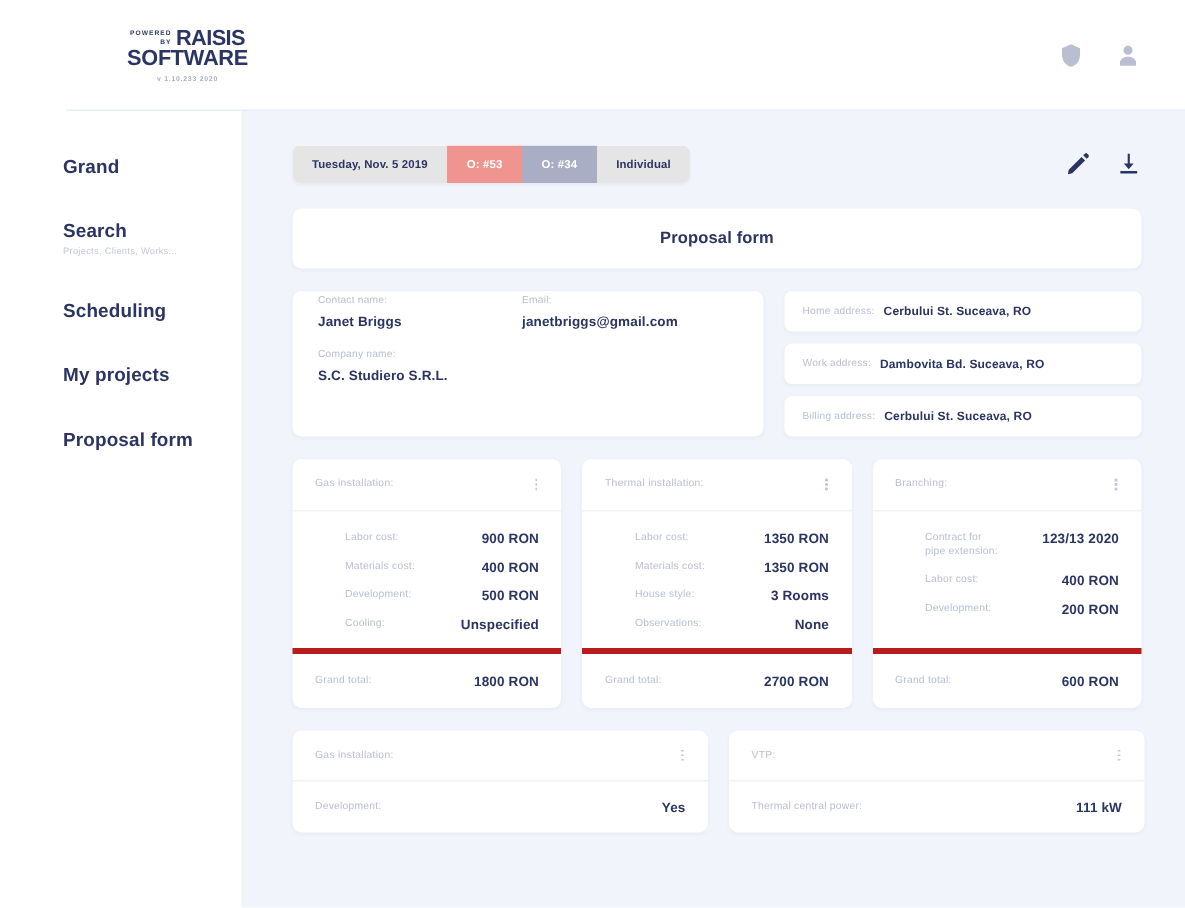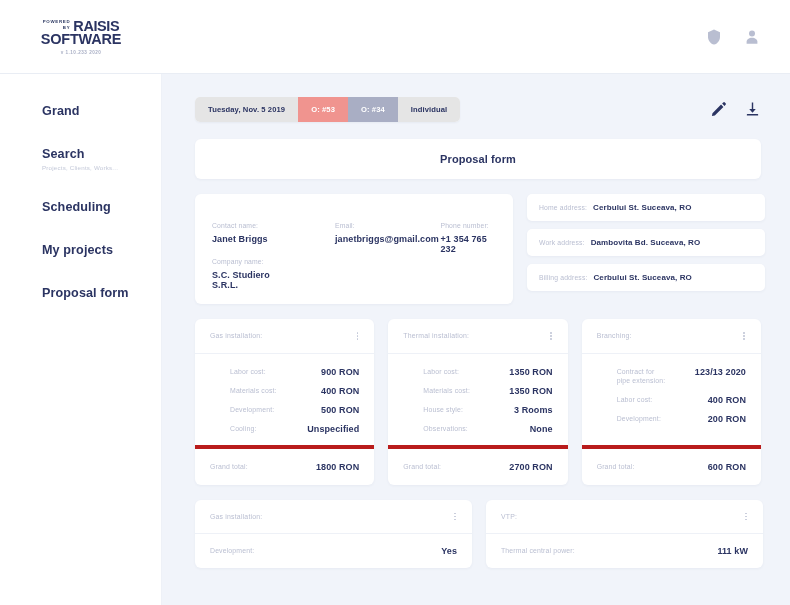--- a/index.html
+++ b/index.html
@@ -11,20 +11,21 @@
   }
   .app { position: relative; width: 790px; height: 605px; display: flex; flex-direction: column; }
 
   
   .header {
     height: 74px; flex: 0 0 74px;
     background: #ffffff;
     border-bottom: 1px solid #e9edf4;
     display: flex; align-items: center;
     position: relative;
+    margin-left: 44px;
   }
   .brand { width: 162px; flex: 0 0 162px; display: flex; flex-direction: column;
            align-items: center; justify-content: center; }
   .brand-top { display: flex; align-items: flex-end; gap: 3px; }
   .brand-powered { font-size: 4.4px; letter-spacing: .7px; font-weight: 700;
                    color: #2e3a63; line-height: 6px; padding-bottom: 2px; }
   .brand-powered div:last-child { text-align: right; }
   .brand-raisis { font-size: 14.5px; font-weight: 700; letter-spacing: -0.4px;
                   color: #2b3462; line-height: 14px; }
   .brand-software { font-size: 14.5px; font-weight: 700; letter-spacing: -0.2px;
@@ -74,21 +75,21 @@
   .tool-icon { width: 17px; height: 17px; color: #2b3462; cursor: pointer; }
   .tool-icon svg { width: 100%; height: 100%; display: block; fill: currentColor; }
 
   .card { background: #fff; border-radius: 6px; box-shadow: 0 1px 3px rgba(43,52,98,.05); }
 
   .title-card { text-align: center; padding: 14px 0; margin-bottom: 15px; }
   .title-card .t { font-size: 11px; font-weight: 700; color: #2b3462; letter-spacing: .1px; }
 
   .row-info { display: flex; gap: 14px; margin-bottom: 15px; }
 
-  .contact-card { flex: 1 1 auto; padding: 28px 17px 14px 17px; }
+  .contact-card { flex: 1 1 auto; padding: 3px 17px 14px 17px; }
   .contact-grid { display: flex; }
   .cfield { margin-bottom: 14px; }
   .cfield:last-child { margin-bottom: 0; }
   .clabel { font-size: 6.8px; color: #b9bed1; margin-bottom: 5px; letter-spacing: .15px; }
   .cvalue { font-size: 9px; font-weight: 700; color: #2b3462; letter-spacing: .1px; }
   .col-a { width: 96px; }
   .col-b { width: 122px; margin-left: 40px; }
   .col-c { width: auto; }
 
   .addr-col { width: 238px; flex: 0 0 238px; display: flex; flex-direction: column; gap: 8px; }
@@ -220,26 +221,20 @@
                 <div class="clabel">Company name:</div>
                 <div class="cvalue">S.C. Studiero S.R.L.</div>
               </div>
             </div>
             <div class="col-b">
               <div class="cfield">
                 <div class="clabel">Email:</div>
                 <div class="cvalue">janetbriggs@gmail.com</div>
               </div>
             </div>
-            <div class="col-c">
-              <div class="cfield">
-                <div class="clabel">Phone number:</div>
-                <div class="cvalue">+1 354 765 232</div>
-              </div>
-            </div>
           </div>
         </div>
 
         <div class="addr-col">
           <div class="addr">
             <span class="addr-label">Home address:</span>
             <span class="addr-value">Cerbului St. Suceava, RO</span>
           </div>
           <div class="addr">
             <span class="addr-label">Work address:</span>

